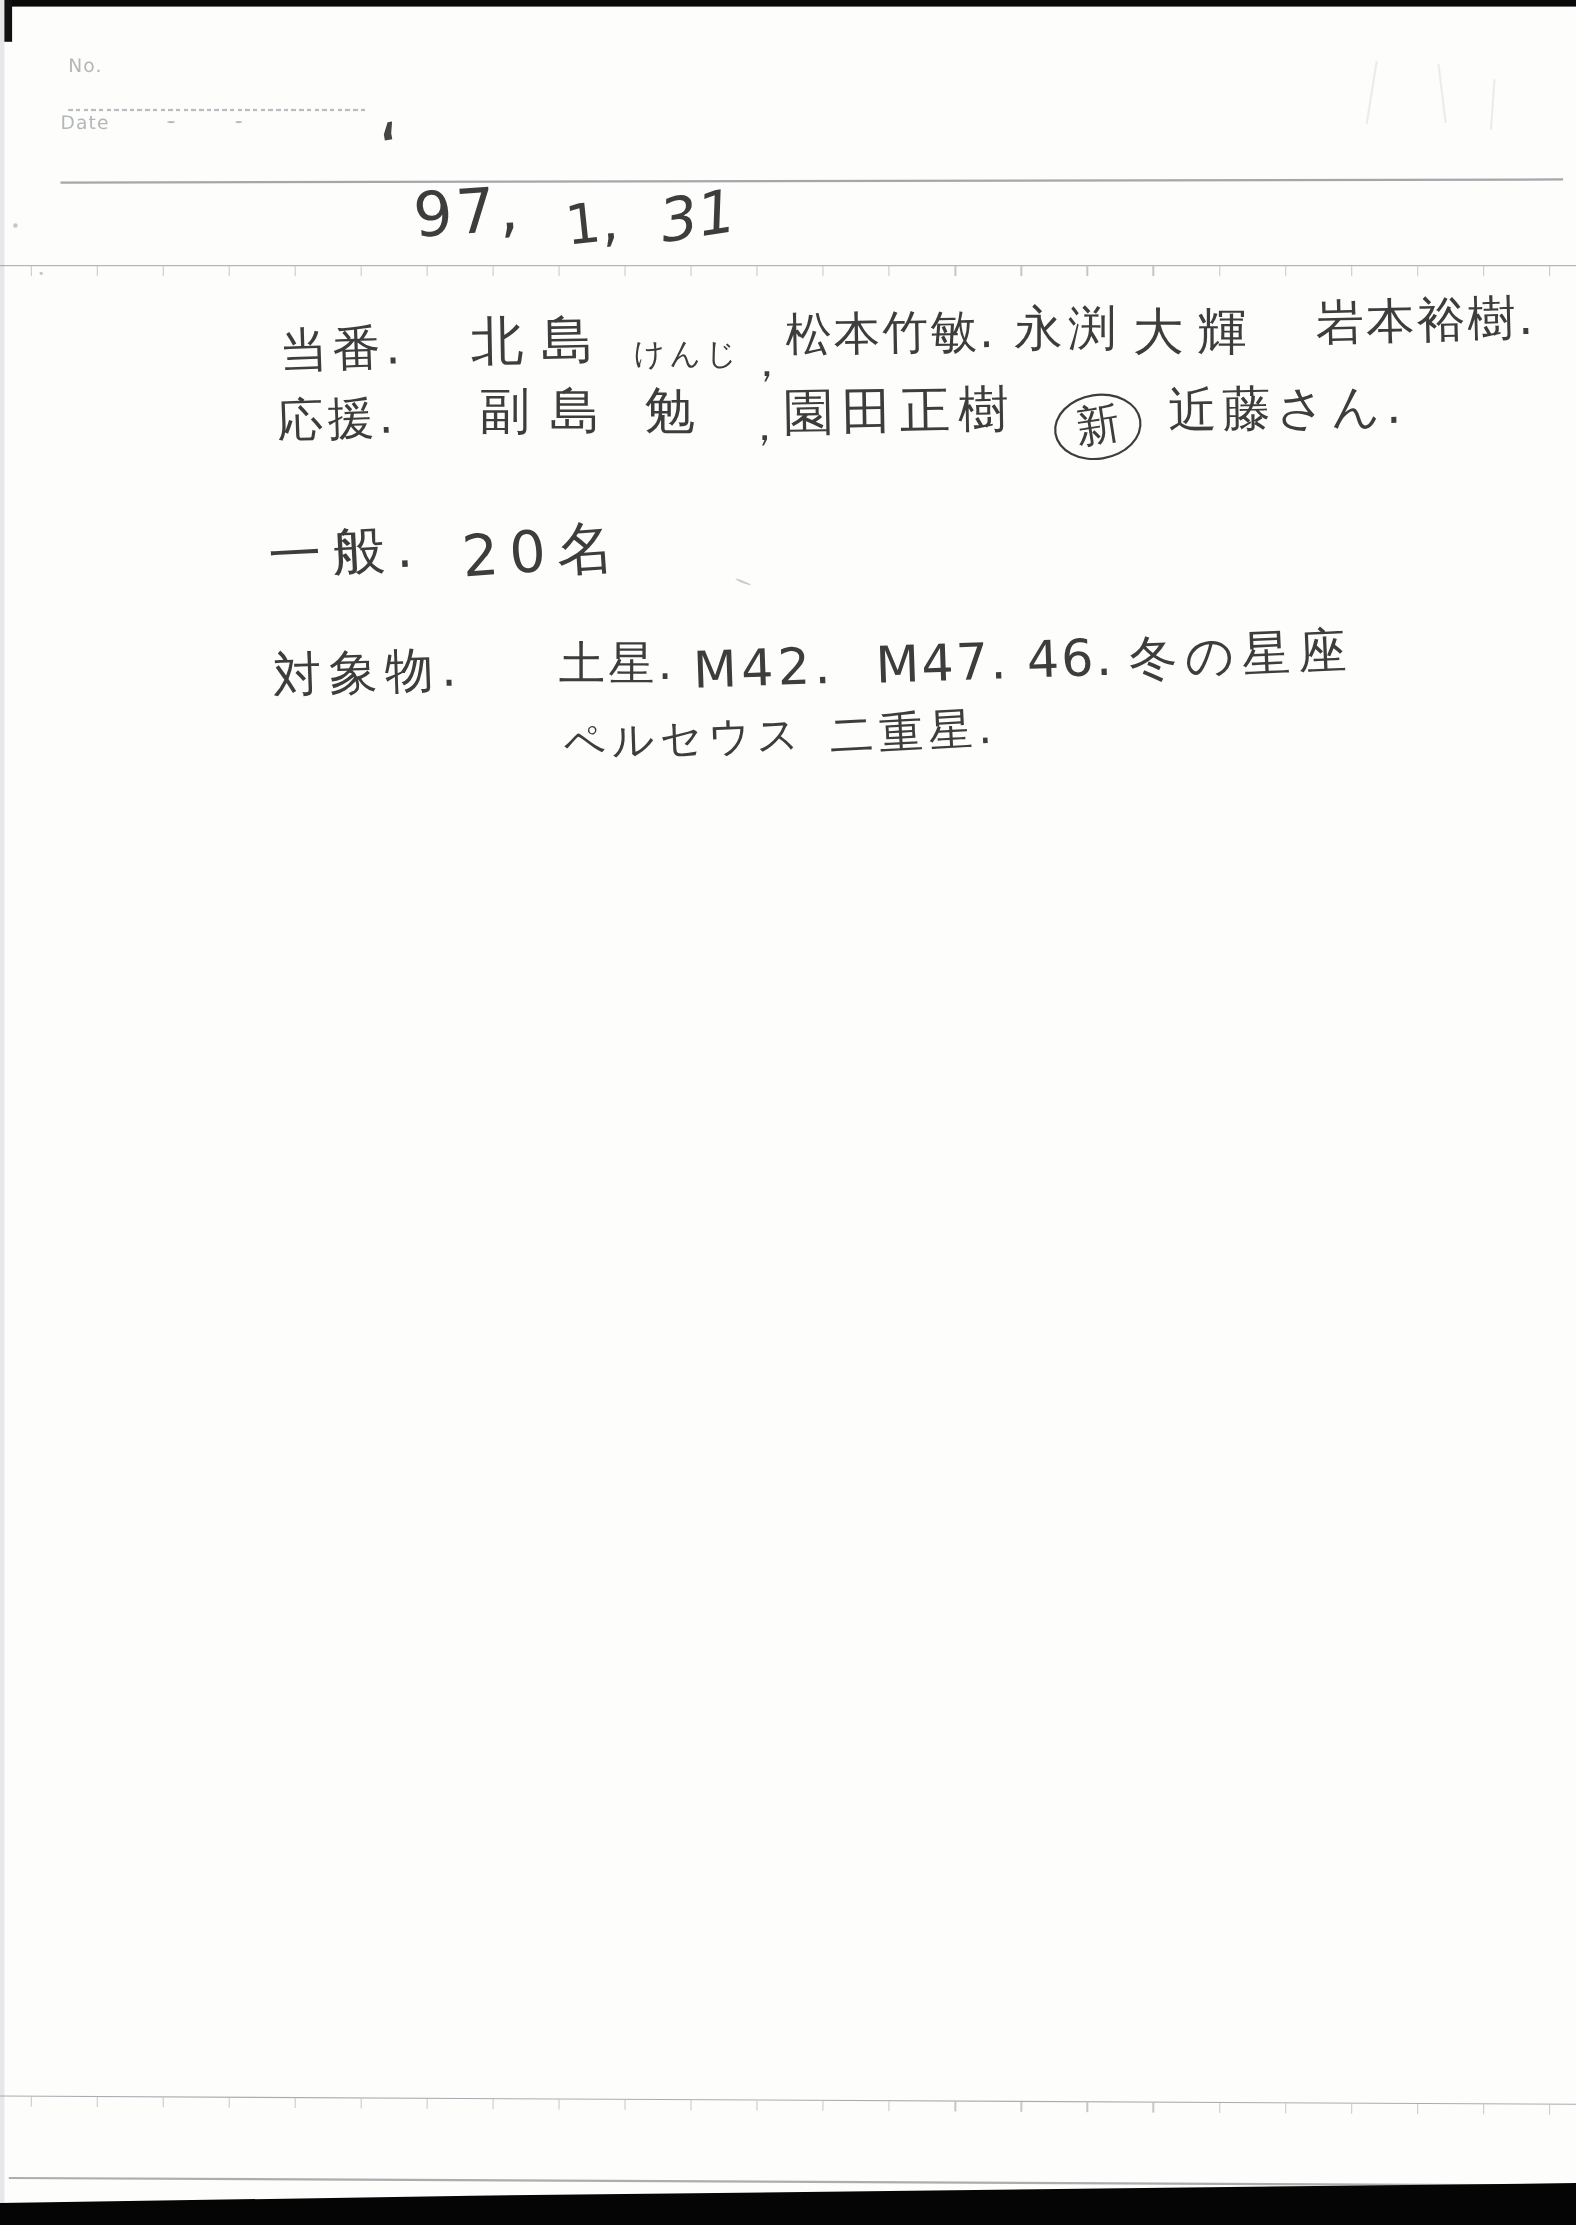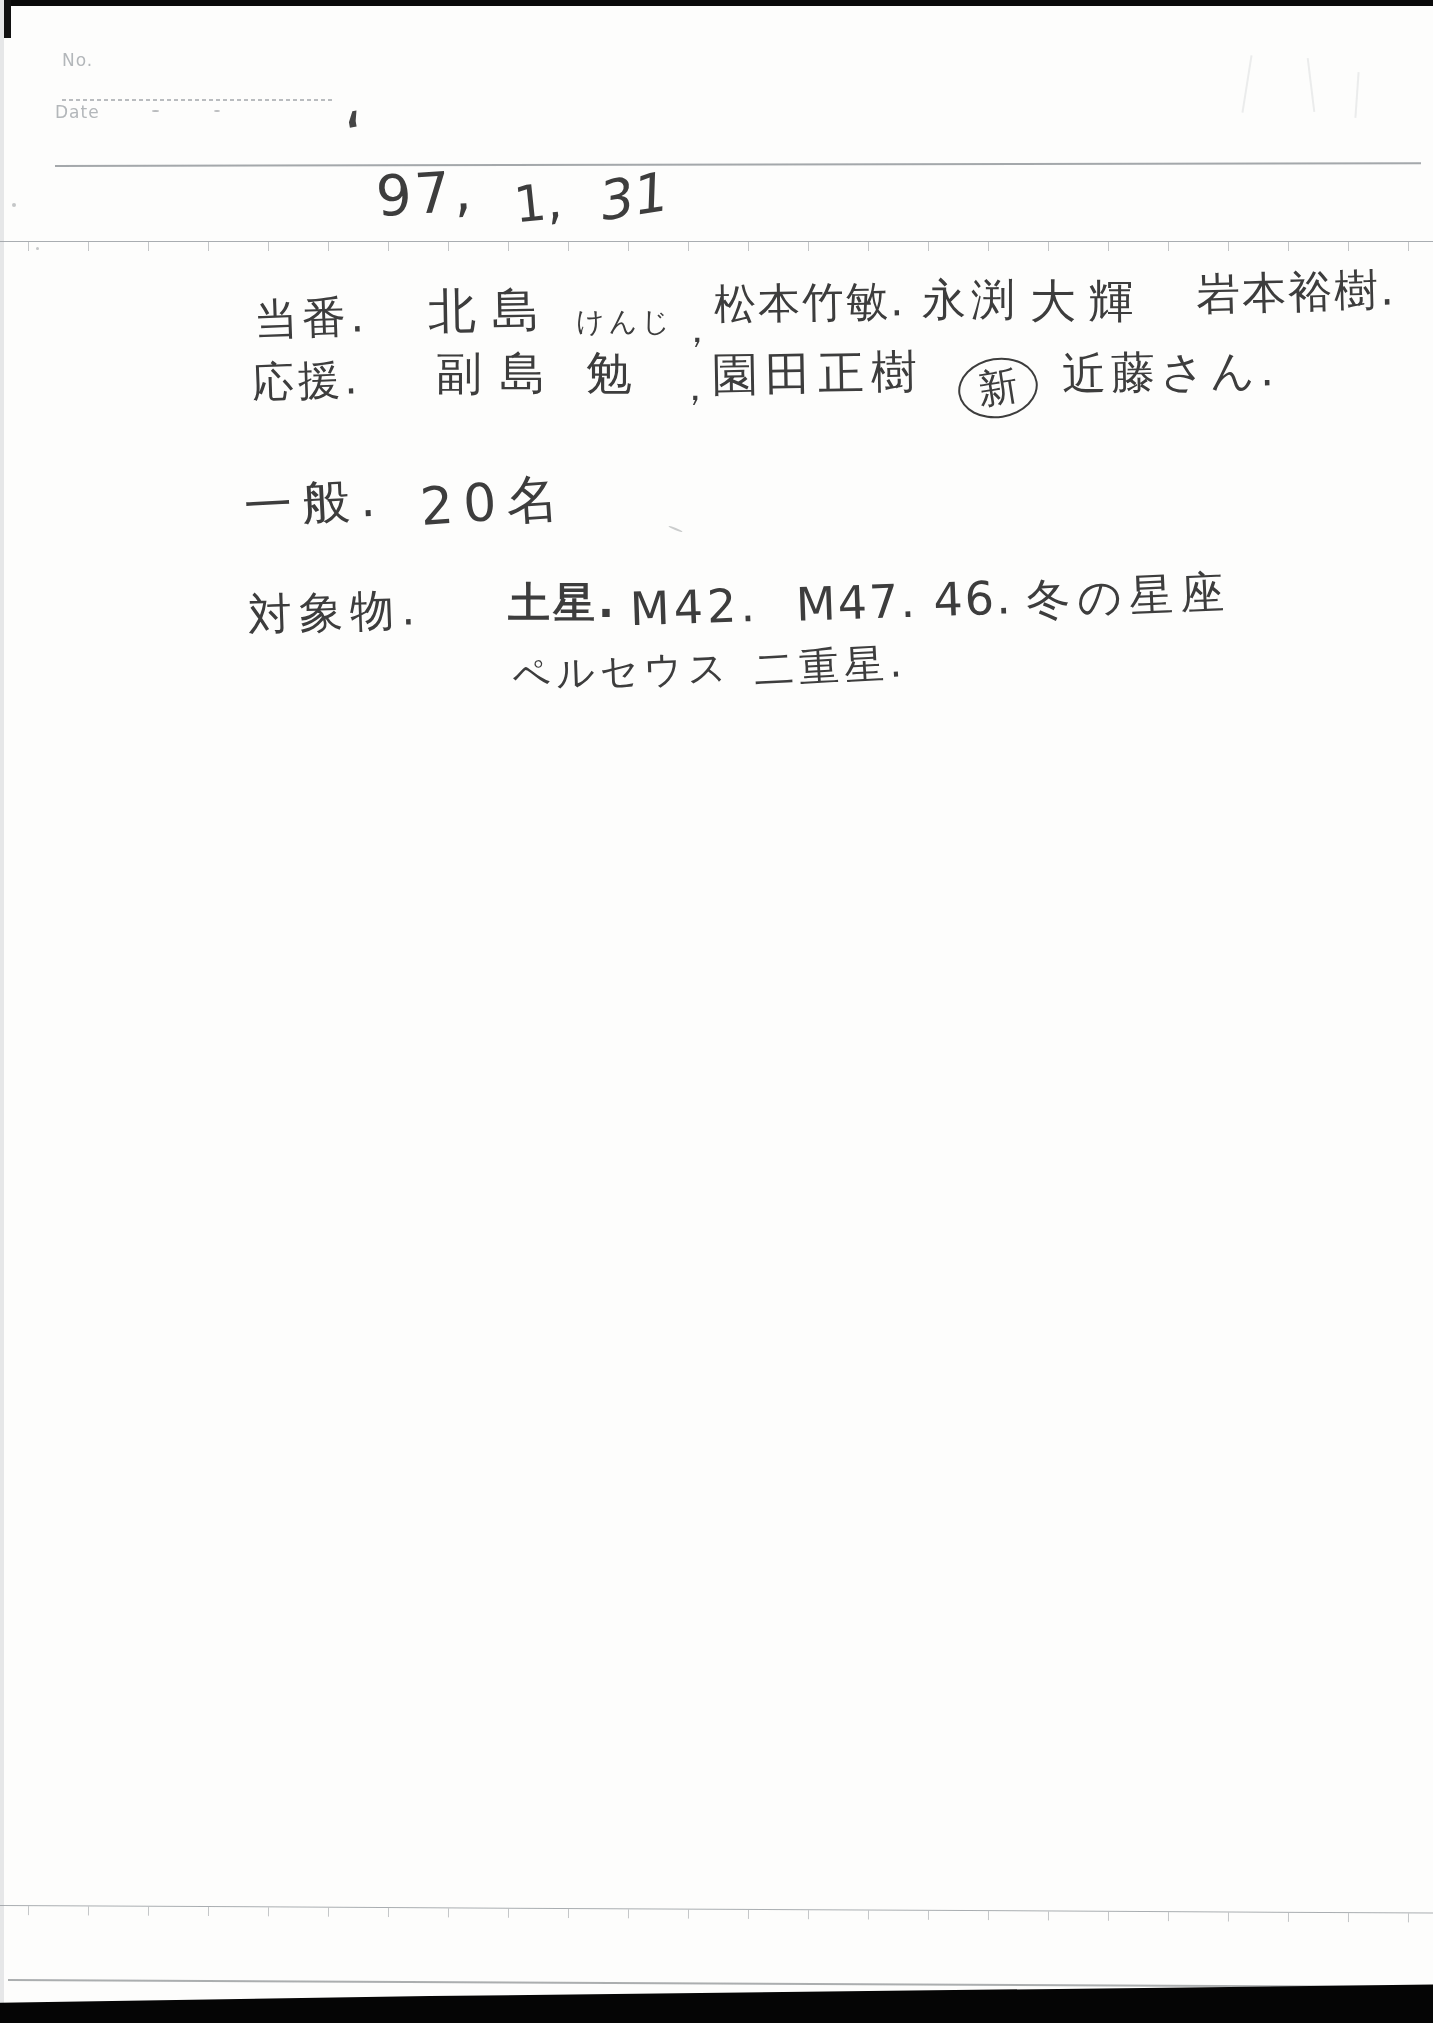--- a/index.html
+++ b/index.html
@@ -64,21 +64,21 @@
   .l2-c1{left:676px;top:368px;font-size:38px;}
   .l2-n2{left:712px;top:350px;font-size:46px;letter-spacing:7px;transform:rotate(-1deg);}
   .l2-new{left:958px;top:358px;font-size:40px;border:2.5px solid #3d3d3d;border-radius:50%;
     padding:7px 18px 9px 18px;transform:rotate(-9deg);}
   .l2-n3{left:1062px;top:350px;font-size:44px;letter-spacing:5px;transform:rotate(-1deg);}
 
   .l3-label{left:244px;top:478px;font-size:48px;letter-spacing:10px;transform:rotate(-3deg);}
   .l3-count{left:420px;top:476px;font-size:52px;letter-spacing:10px;transform:rotate(-4deg);}
 
   .l4-label{left:248px;top:590px;font-size:44px;letter-spacing:7px;transform:rotate(-2deg);}
-  .l4-i1{left:508px;top:582px;font-size:42px;letter-spacing:3px;font-weight:bold;}
+  .l4-i1{left:508px;top:582px;font-size:42px;letter-spacing:3px;}
   .l4-i2{left:630px;top:584px;font-size:46px;letter-spacing:4px;transform:rotate(-2deg);}
   .l4-i3{left:796px;top:578px;font-size:46px;letter-spacing:2px;transform:rotate(-2deg);}
   .l4-i4{left:1026px;top:574px;font-size:44px;letter-spacing:7px;transform:rotate(-2.5deg);}
 
   .l5-i5{left:512px;top:652px;font-size:38px;letter-spacing:5px;transform:rotate(-2deg);}
   .l5-i6{left:754px;top:646px;font-size:40px;letter-spacing:5px;transform:rotate(-3deg);}
 </style>
 </head>
 <body>
 

